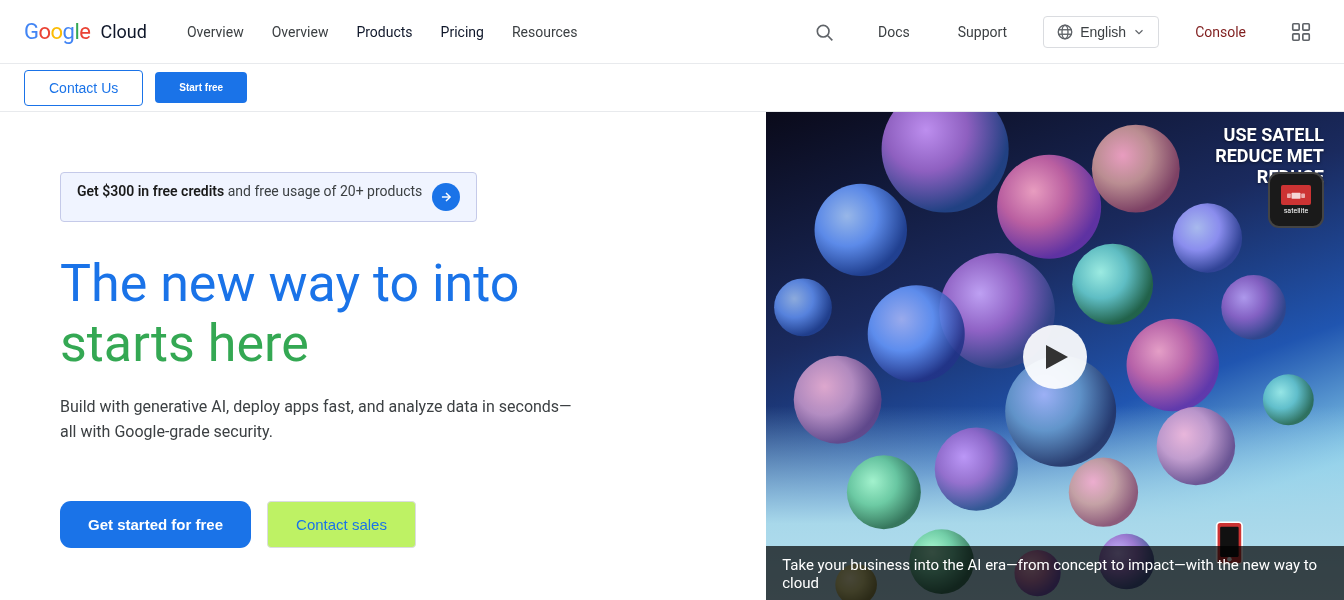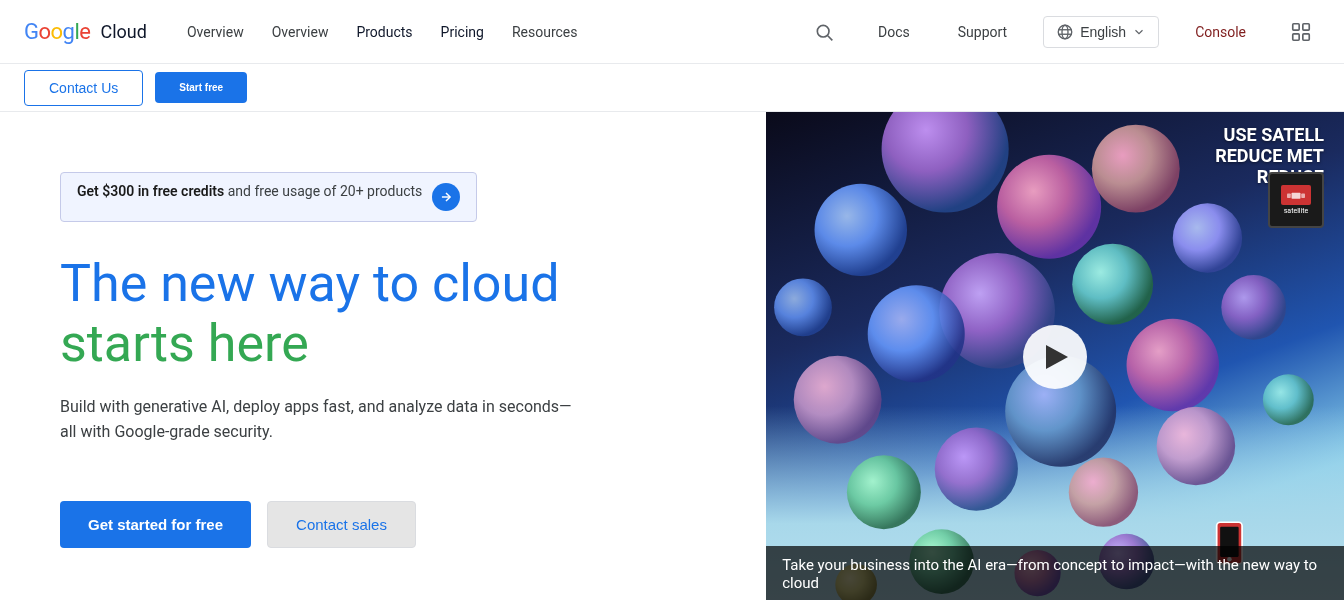--- a/index.html
+++ b/index.html
@@ -195,28 +195,28 @@
       max-width: 520px;
     }
     .hero-ctas {
       display: flex;
       gap: 16px;
     }
     .btn-get-started {
       background: #1a73e8;
       color: #fff;
       border: none;
-      border-radius: 4px;
+      border-radius: 11px;
       padding: 14px 28px;
       font-size: 15px;
       font-weight: 600;
       cursor: pointer;
     }
     .btn-contact-sales {
-      background: #e5e5e5;
+      background: #bef264;
       color: #1a73e8;
       border: 1px solid #dadce0;
       border-radius: 4px;
       padding: 14px 28px;
       font-size: 15px;
       font-weight: 500;
       cursor: pointer;
     }
 
     
@@ -303,21 +303,21 @@
     }
     
     .thumb-card {
       position: absolute;
       top: 60px;
       right: 20px;
       width: 56px;
       height: 56px;
       background: #1a1a1a;
       border: 2px solid #444;
-      border-radius: 4px;
+      border-radius: 11px;
       overflow: hidden;
       z-index: 4;
       display: flex;
       align-items: center;
       justify-content: center;
       font-size: 8px;
       color: #fff;
       text-align: center;
     }
 
@@ -397,21 +397,21 @@
       <div class="promo-arrow">
         <svg width="14" height="14" viewBox="0 0 24 24" fill="none" stroke="#fff" stroke-width="2.5">
           <line x1="5" y1="12" x2="19" y2="12"></line>
           <polyline points="12 5 19 12 12 19"></polyline>
         </svg>
       </div>
     </div>
 
     
     <h1 class="hero-heading">
-      <div class="line1">The new way to cloud</div>
+      <div class="line1">The new way to into</div>
       <div class="line2">starts here</div>
     </h1>
 
     <p class="hero-subtext">Build with generative AI, deploy apps fast, and analyze data in seconds—all with Google-grade security.</p>
 
     <div class="hero-ctas">
       <button class="btn-get-started">Get started for free</button>
       <button class="btn-contact-sales">Contact sales</button>
     </div>
   </div>

